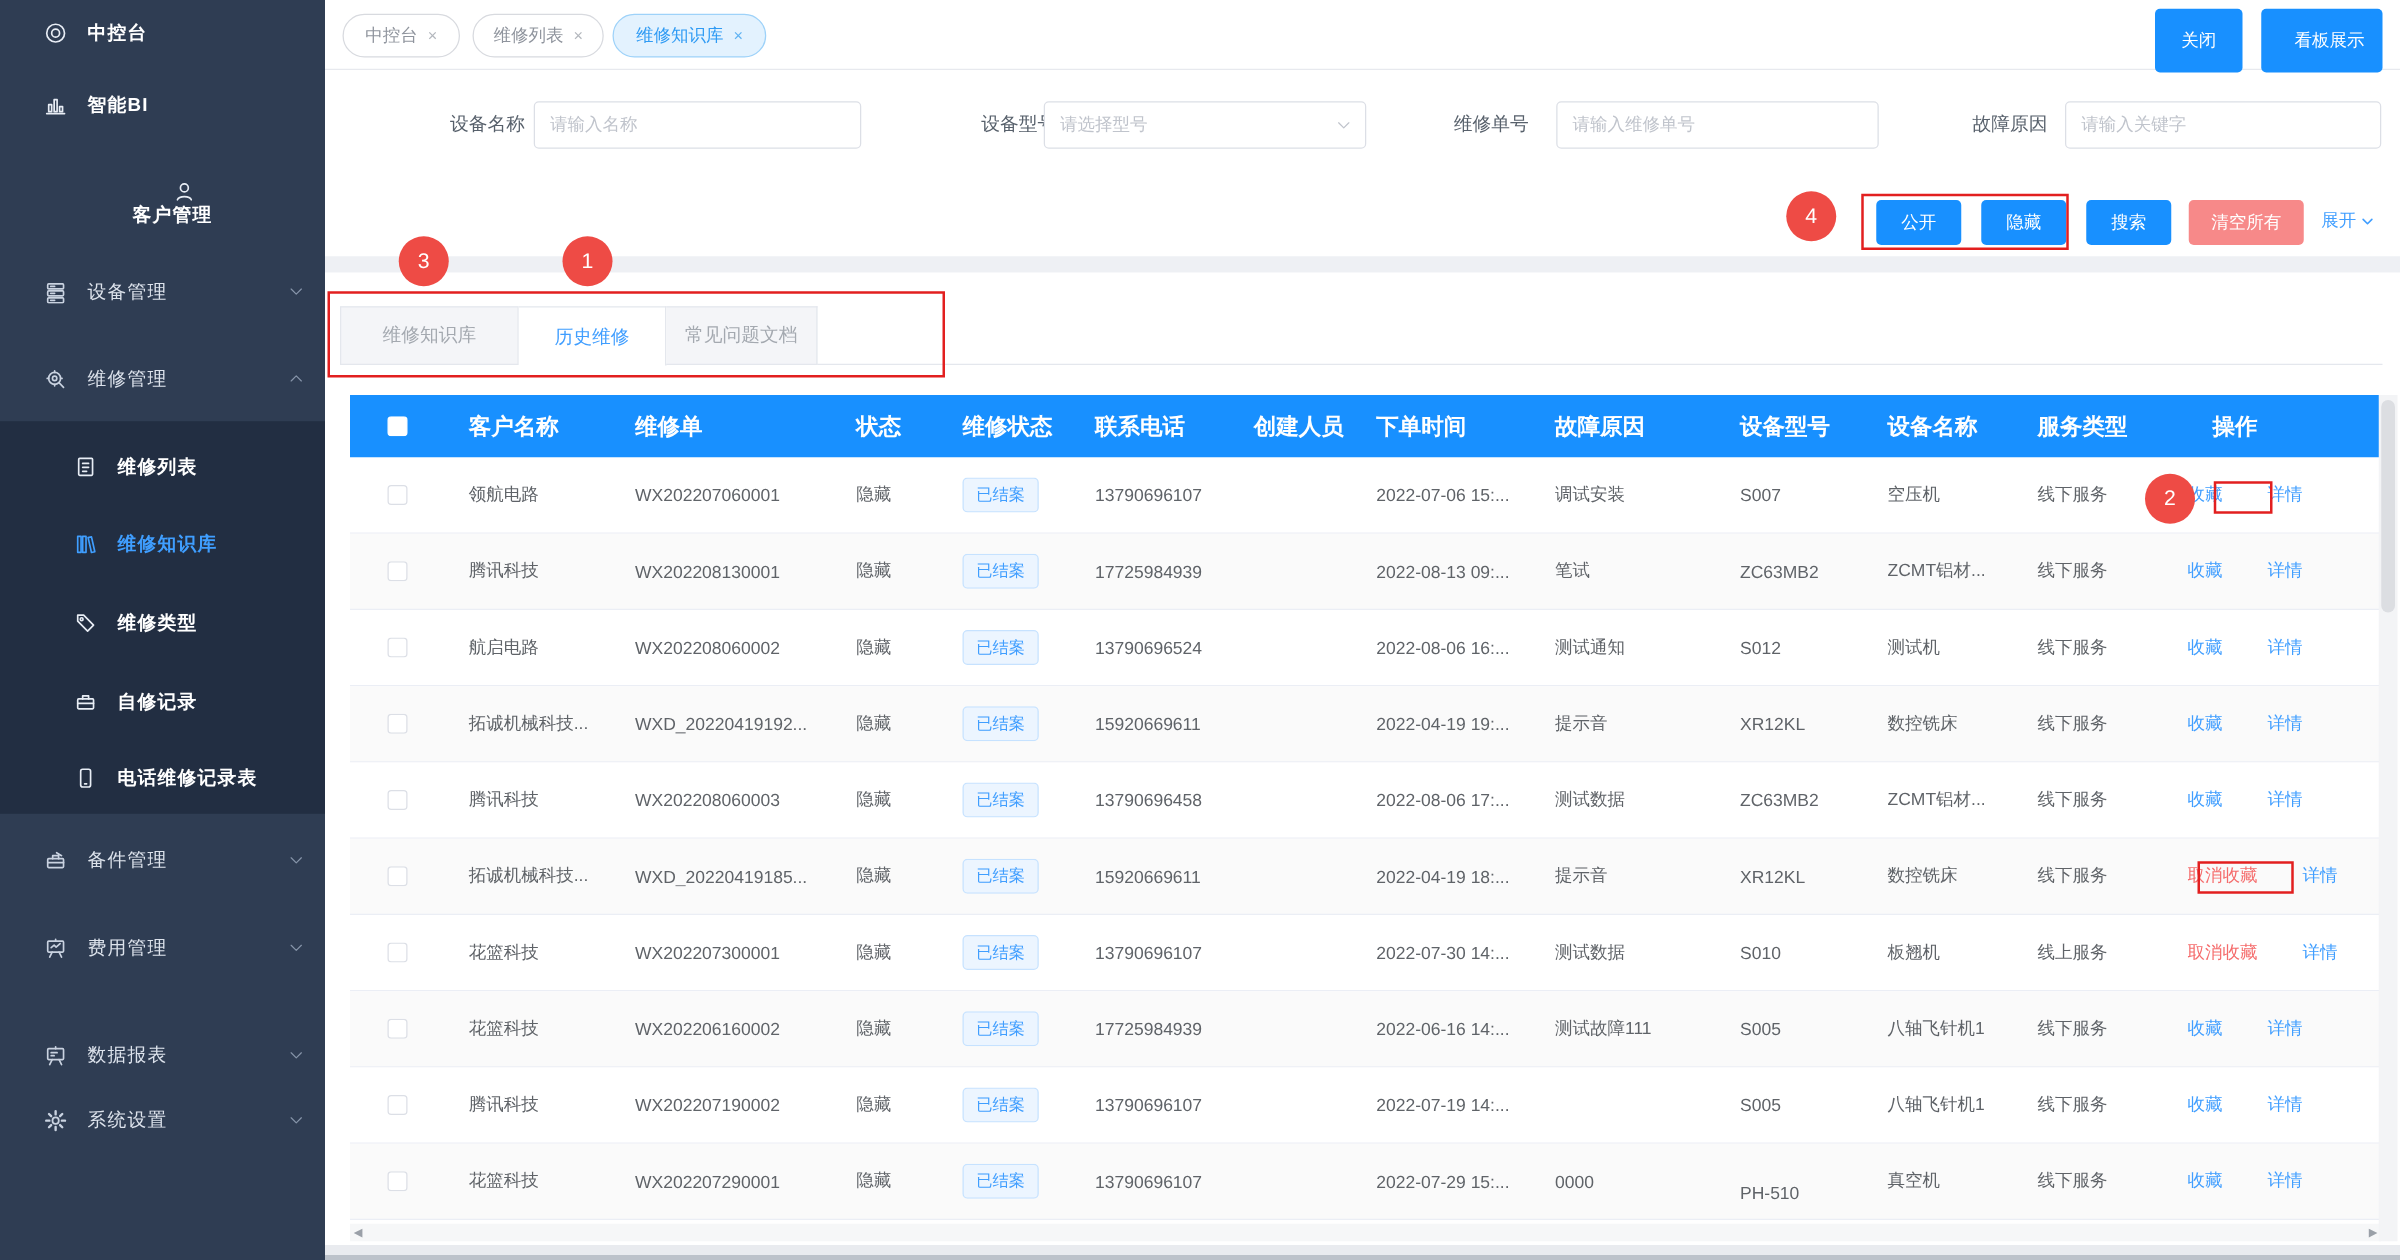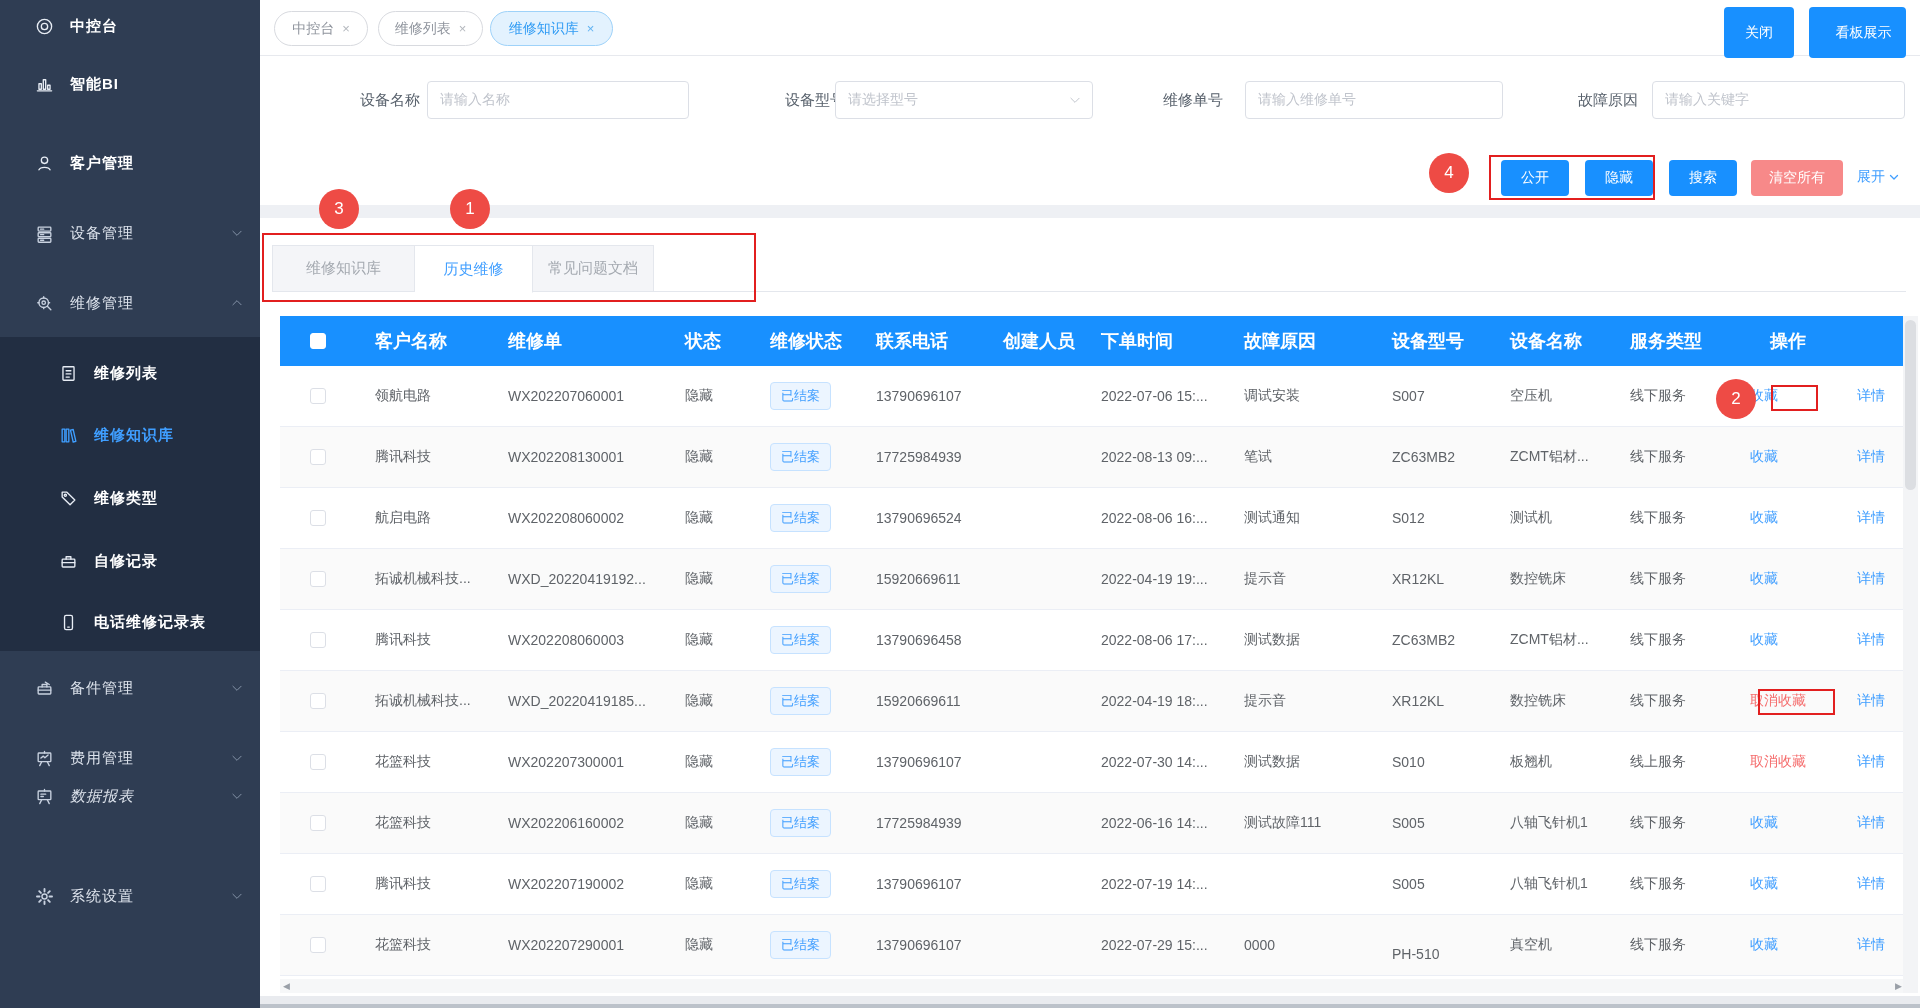--- a/index.html
+++ b/index.html
@@ -54,21 +54,21 @@
   .thead { position:absolute; left:20px; top:98px; width:1625px; height:50px; background:#1890ff; display:flex; align-items:center; }
   .th { color:#fff; font-size:18px; font-weight:bold; padding-left:20px; white-space:nowrap; overflow:hidden; }
   .tbody { position:absolute; left:20px; top:148px; width:1625px; }
   .tr { display:flex; align-items:center; height:61px; border-bottom:1px solid #ebeef5; background:#fff; }
   .tr.alt { background:#fafafa; }
   .td { font-size:14px; color:#5f6368; padding-left:20px; white-space:nowrap; overflow:hidden; }
   .cb { width:16px; height:16px; border:1px solid #dcdfe6; border-radius:3px; background:#fff; margin-left:30px; cursor:pointer; }
   .cb.head { border-color:#fff; background:#fff; }
   .badge { display:inline-block; padding:4px 10px; font-size:13px; color:#409eff; background:#ecf5ff;
            border:1px solid #c6e2ff; border-radius:4px; }
-  .ops { display:flex; justify-content:space-between; padding-right:20px; gap:12px; }
+  .ops { display:flex; justify-content:flex-start; padding-right:20px; gap:36px; }
   .ops a { font-size:14px; color:#409eff; text-decoration:none; cursor:pointer; white-space:nowrap; }
   .ops a.red { color:#f56c6c; }
 
   
   .hscroll { position:absolute; left:20px; top:761px; width:1625px; height:14px; background:#f6f7f8;
              display:flex; align-items:center; justify-content:space-between; padding:0 3px; }
   .hscroll .ar { font-size:9px; color:#9aa0a8; line-height:1; }
   .vscroll { position:absolute; left:1643px; top:98px; width:15px; height:677px; background:#f3f4f6; }
   .vscroll .thumb { position:absolute; left:2px; top:4px; width:11px; height:170px; background:#dcdee2; border-radius:6px; }
   .bottom-strip { position:absolute; left:260px; top:996px; width:1660px; height:12px; background:#e9ebef; }
@@ -103,21 +103,21 @@
           <span class="ic">
             <svg width="19" height="19" viewBox="0 0 24 24" stroke="currentColor" fill="none" stroke-width="1.7" stroke-linecap="round" stroke-linejoin="round">
               <path d="M3 20h18"></path>
               <rect x="5" y="11" width="3" height="7"></rect>
               <rect x="10.5" y="6" width="3" height="12"></rect>
               <rect x="16" y="13" width="3" height="5"></rect>
             </svg>
           </span>
     <span class="lbl">智能BI</span>
     </div>
-        <div class="side-item leaf" style="top: 143px;">
+        <div class="side-item leaf" style="top: 143px; flex-direction: column;">
           <span class="ic">
             <svg width="19" height="19" viewBox="0 0 24 24" stroke="currentColor" fill="none" stroke-width="1.7" stroke-linecap="round" stroke-linejoin="round">
               <circle cx="12" cy="8" r="4"></circle>
               <path d="M5 20c1.6-4.2 12.4-4.2 14 0"></path>
             </svg>
           </span>
     <span class="lbl">客户管理</span>
     </div>
         <div class="side-item " style="top: 213px;">
           <span class="ic">
@@ -218,21 +218,21 @@
               <path d="M12 3v2M8.5 16l-2.5 5M15.5 16l2.5 5M7.5 11.5l3-2.5 2 2 4-3.5"></path>
             </svg>
           </span>
     <span class="lbl">费用管理</span>
     <span class="chev">
             <svg width="14" height="14" viewBox="0 0 24 24" stroke="currentColor" fill="none" stroke-width="1.7" stroke-linecap="round" stroke-linejoin="round">
               <polyline points="5 9 12 16 19 9"></polyline>
             </svg>
           </span>
         </div>
-        <div class="side-item " style="top: 776px; font-style: italic;">
+        <div class="side-item " style="top: 824px;">
           <span class="ic">
             <svg width="19" height="19" viewBox="0 0 24 24" stroke="currentColor" fill="none" stroke-width="1.7" stroke-linecap="round" stroke-linejoin="round">
               <rect x="4" y="5" width="16" height="11" rx="1"></rect>
               <path d="M12 3v2M8.5 16l-2.5 5M15.5 16l2.5 5M7.5 12h3M7.5 9h6"></path>
             </svg>
           </span>
     <span class="lbl">数据报表</span>
     <span class="chev">
             <svg width="14" height="14" viewBox="0 0 24 24" stroke="currentColor" fill="none" stroke-width="1.7" stroke-linecap="round" stroke-linejoin="round">
               <polyline points="5 9 12 16 19 9"></polyline>

